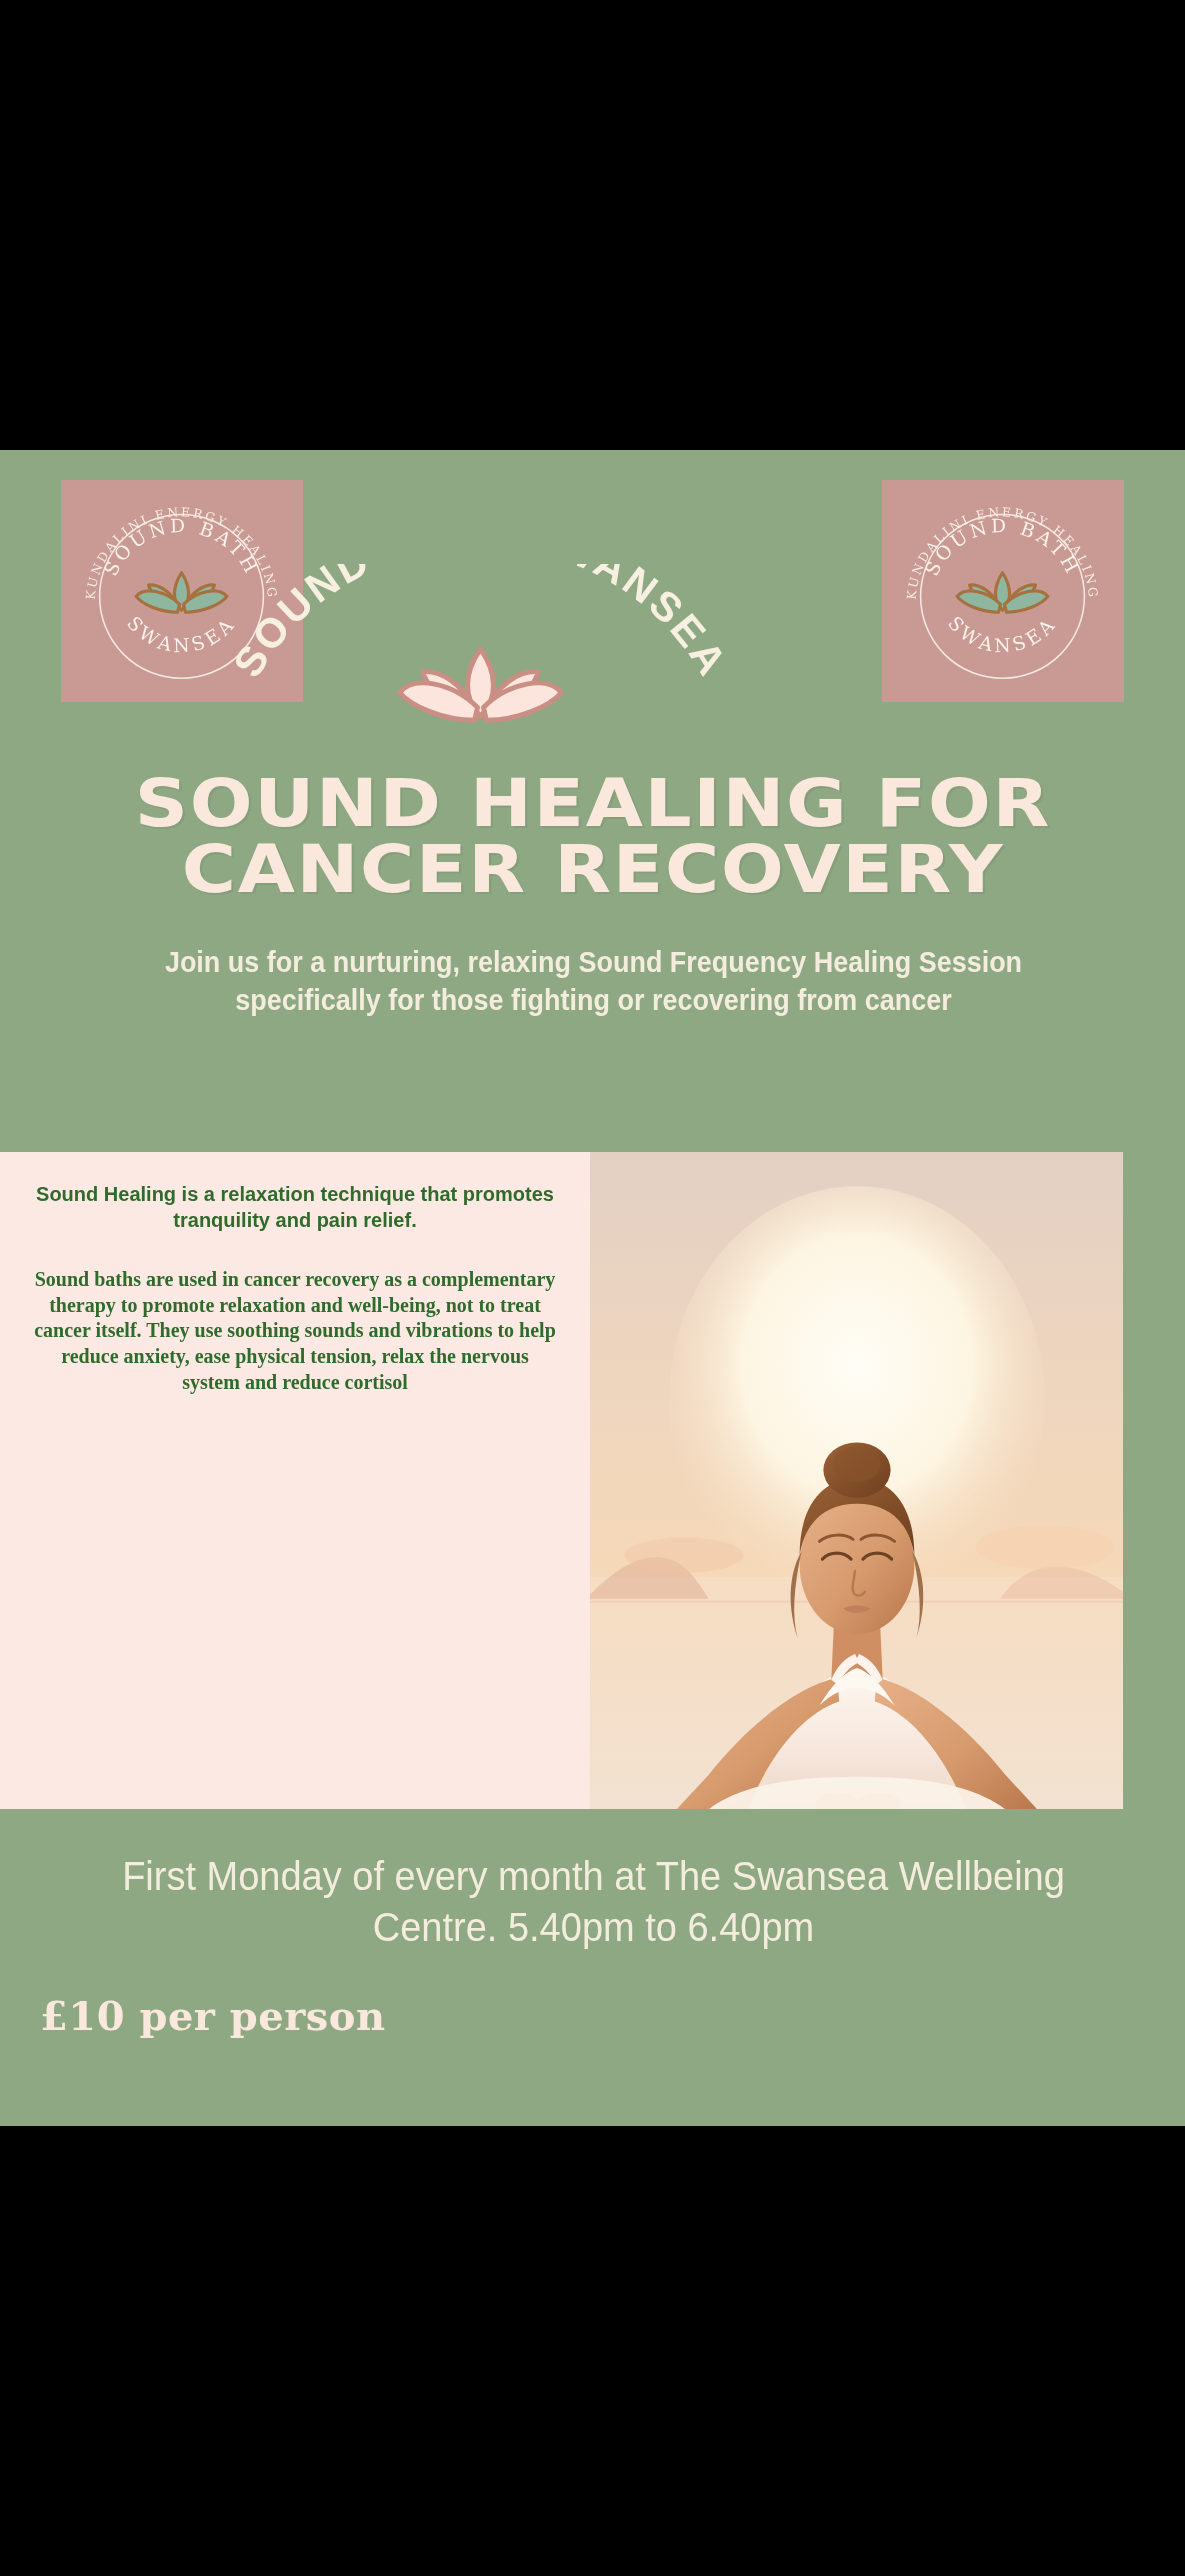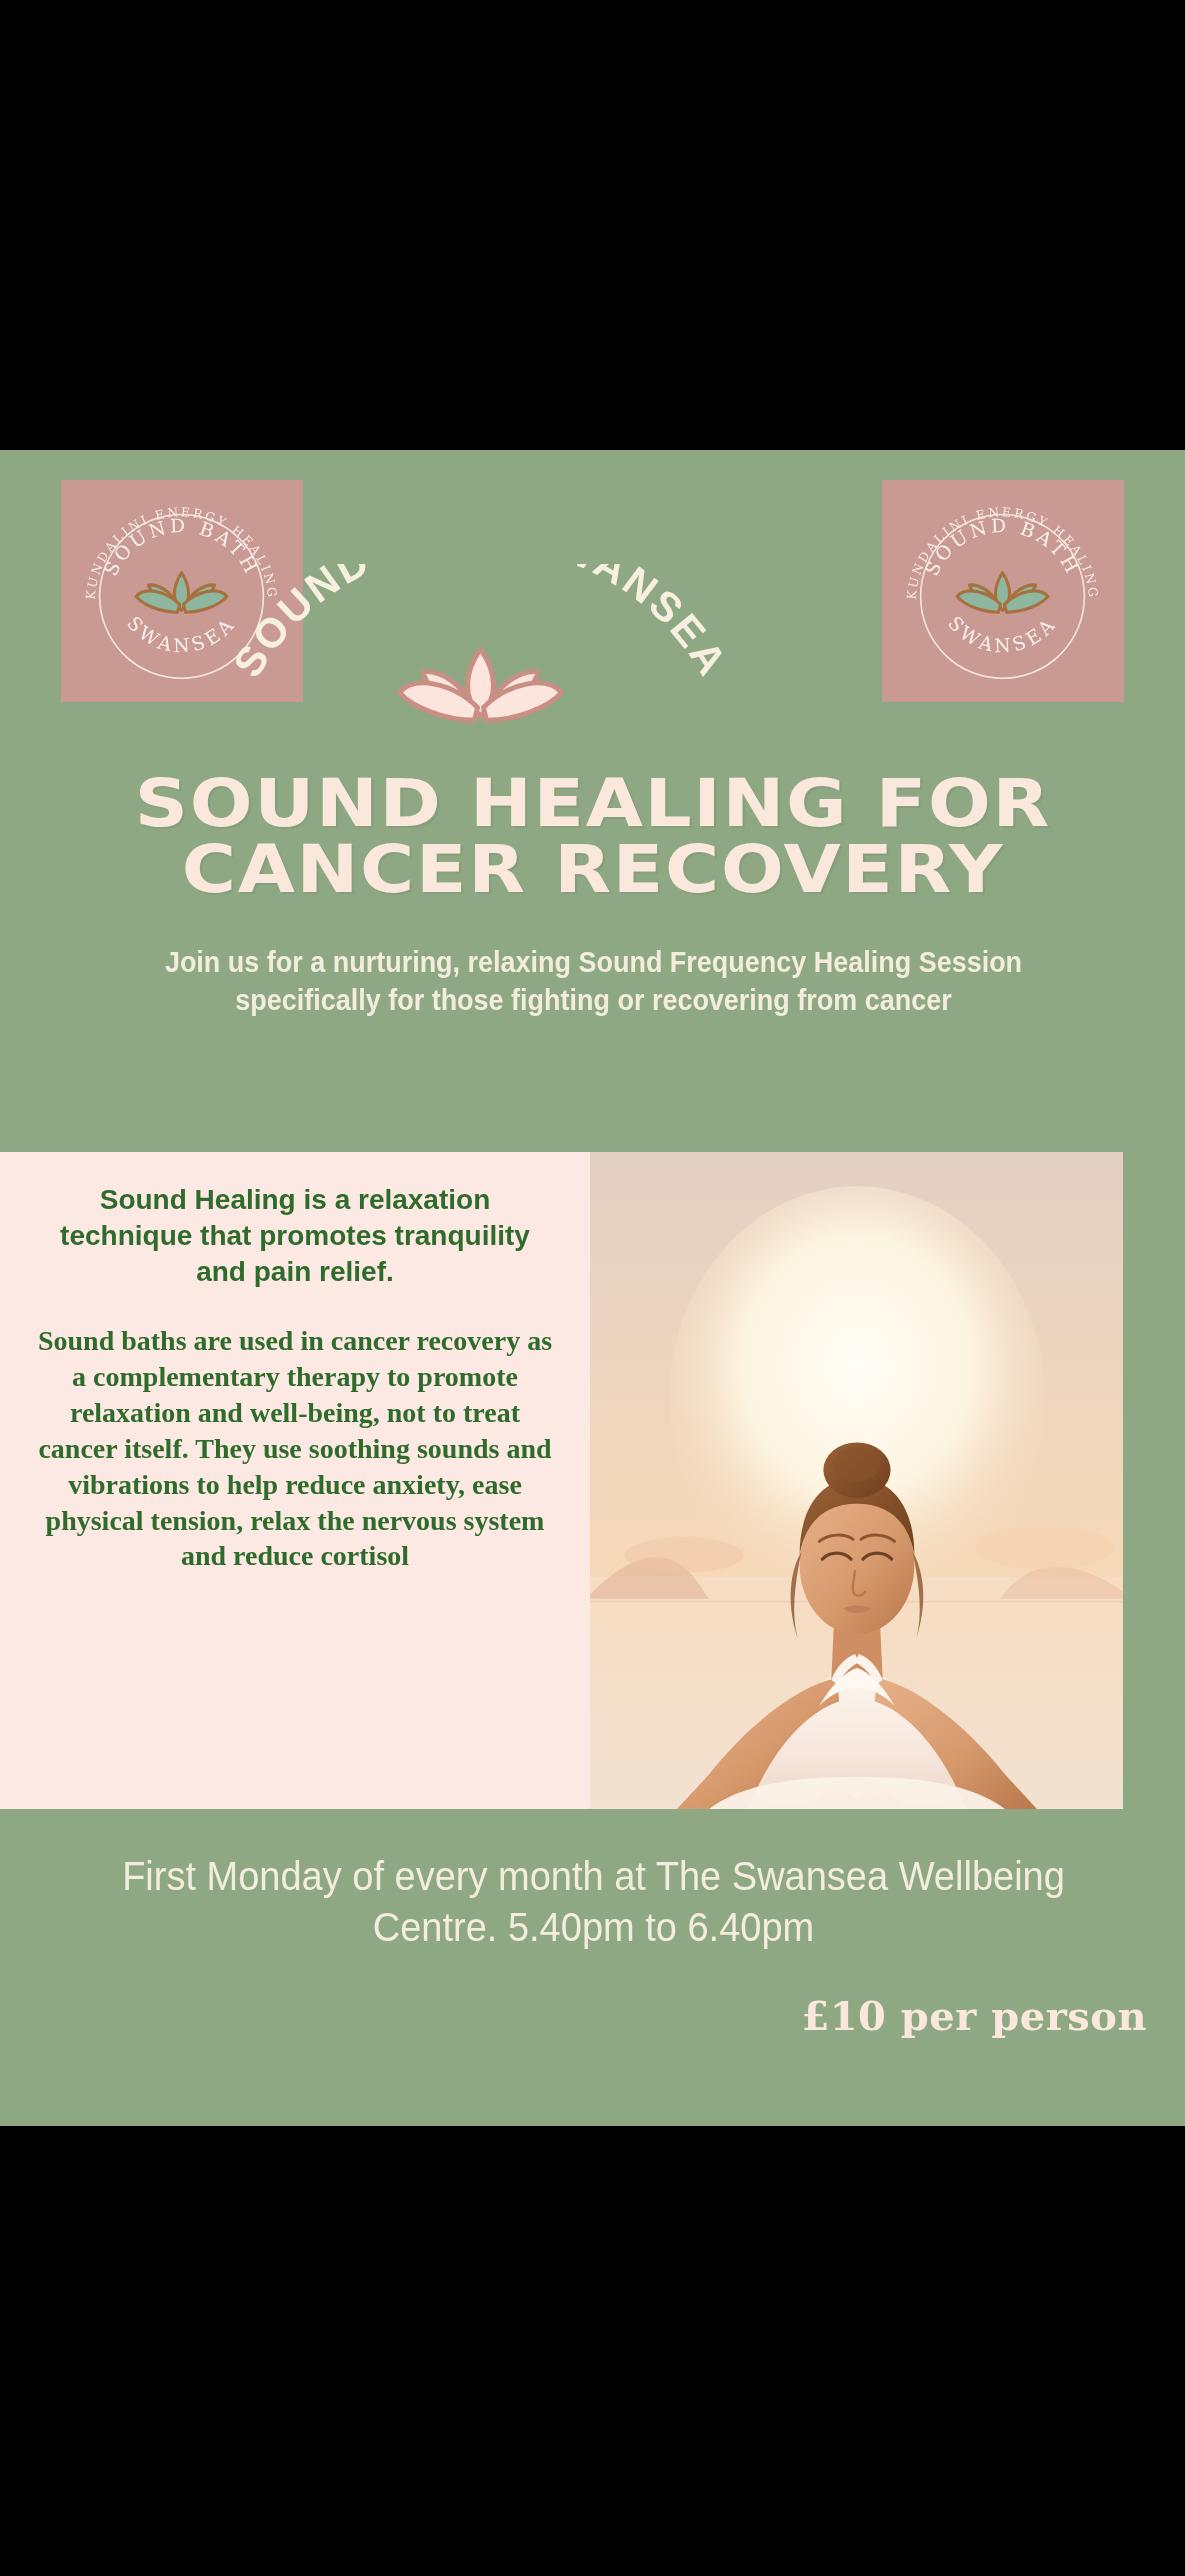--- a/index.html
+++ b/index.html
@@ -117,21 +117,21 @@
     height: 657px;
     background: #fce9e3;
     box-sizing: border-box;
     padding: 30px 32px 0 32px;
   }
   .copy-panel p {
     margin: 0;
     color: #2f6b2b;
     font-family: "Liberation Sans", sans-serif;
     font-weight: bold;
-    font-size: 28px;
+    font-size: 20px;
     line-height: 1.28;
     text-align: center;
   }
   .copy-panel p.p2 { margin-top: 34px; font-family: Liberation Serif, serif; }
 
   .photo {
     position: absolute;
     left: 590px;
     top: 0;
     width: 533px;
@@ -161,21 +161,21 @@
     font-size: 40px;
     line-height: 1.28;
     transform: scaleX(0.95);
     transform-origin: center top;
   }
   .footer-price {
     position: absolute;
     left: 40px;
     top: 183px;
     width: 1107px;
-    text-align: right;
+    text-align: left;
     color: #fbe8dd;
     font-family: "DejaVu Serif", serif;
     font-weight: bold;
     font-size: 40px;
     letter-spacing: 0.5px;
   }
 </style>
 </head>
 <body>
 

